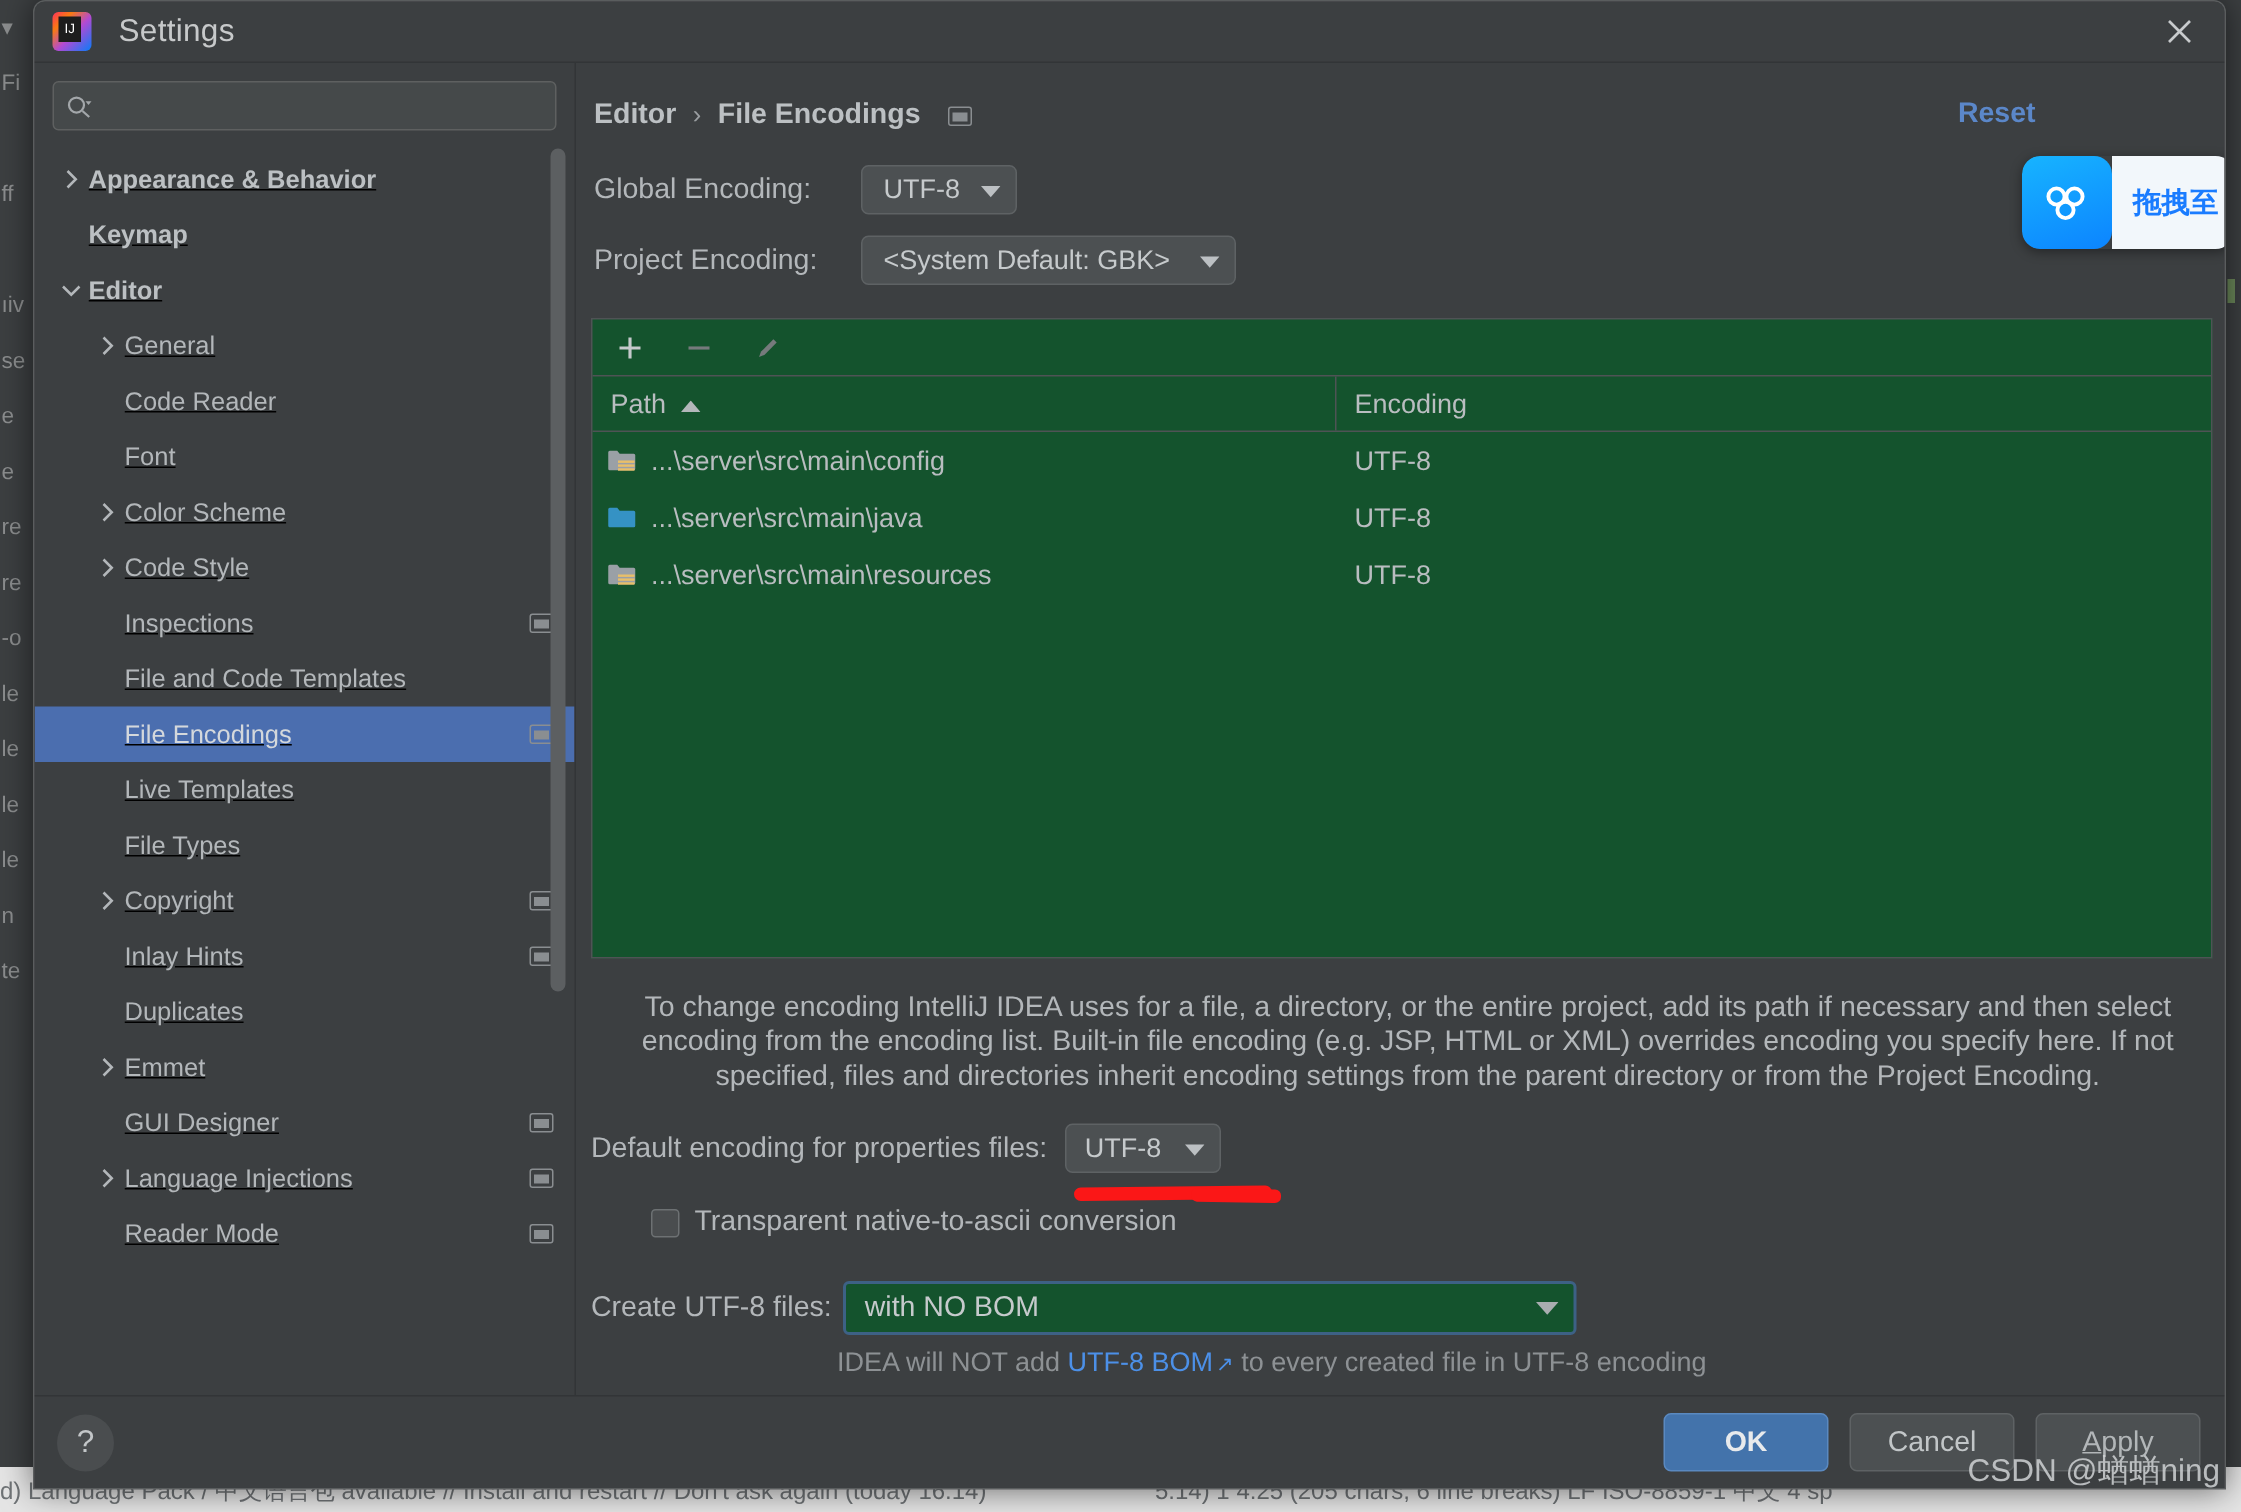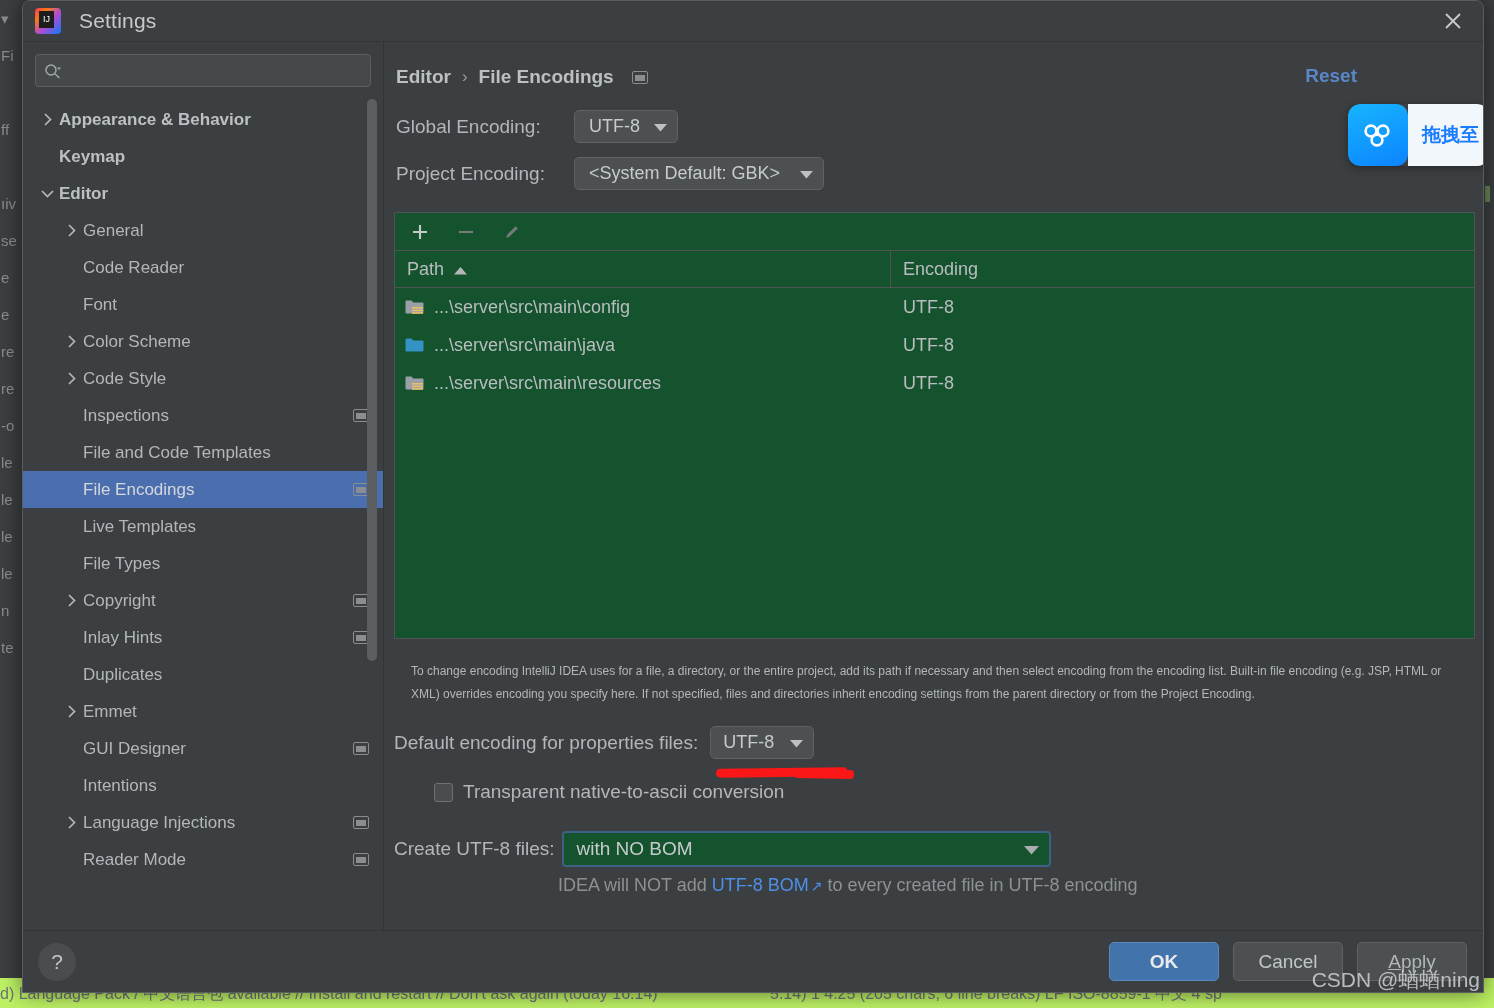--- a/index.html
+++ b/index.html
@@ -25,21 +25,21 @@
     color: #8b8d8e; font-size: 15px; line-height: 37px;
     overflow: hidden; white-space: nowrap;
     padding-left: 1px;
   }
   .bg-left-strip .chunk { display:block; height:37px; }
   .bg-brown { position:absolute; left:0; top:290px; width:24px; height:345px; background:#4b4639; }
   .bg-blue-row { position:absolute; left:0; top:160px; width:24px; height:26px; background:#2d4b75; }
   .bg-blue-row2 { position:absolute; left:0; top:645px; width:24px; height:26px; background:#13334f; }
   .bg-bottom-bar {
     position:absolute; left:0; bottom:0; width:1494px; height:30px;
-    background:#bef264; color:#6f7376; font-size:16px;
+    background:#e5e5e5; color:#6f7376; font-size:16px;
     white-space:nowrap; overflow:hidden;
     padding-top:6px;
   }
   .bg-bottom-left { position:absolute; left:0; top:6px; }
   .bg-bottom-right { position:absolute; left:770px; top:6px; }
   .bg-right-edge {
     position:absolute; right:0; top:130px; width:14px; height:330px;
     background:#3c3f41; color:#8b8d8e; font-size:14px;
   }
   .bg-green-tick { position:absolute; right:4px; top:56px; width:5px; height:16px; background:#6a8759; }
@@ -119,20 +119,21 @@
   #search-box input {
     background: transparent; border: 0; outline: none;
     color: #bbbbbb; font-size: 15px; margin-left: 6px;
     width: 100%; font-family: "Liberation Sans", sans-serif;
   }
   .search-glyph { display:flex; align-items:center; }
 
   #tree {
     flex: 1; overflow: hidden; position: relative;
     padding-top: 4px;
+    text-decoration: underline;
   }
   .tree-item {
     height: 37px; display: flex; align-items: center;
     color: #b3b7ba; font-size: 17px;
     padding-right: 14px; cursor: pointer;
     position: relative; white-space: nowrap;
   }
   .tree-item.bold { font-weight: bold; color: #bcc0c3; }
   .tree-item.selected { background: #4b6eaf; color: #d4d8dc; }
   .tree-item .arrow {
@@ -255,21 +256,21 @@
     font-size: 18px; color: #b9bdc0; cursor: pointer;
   }
   .trow .cell-path { width: 496px; flex:none; padding-left: 10px; display:flex; align-items:center; gap: 10px; }
   .trow .cell-enc { flex:1; padding-left: 12px; }
   .folder-ico { width: 19px; height: 16px; flex:none; position: relative; }
 
   
   #desc {
     margin: 21px 0 0 27px;
     width: 1055px;
-    color: #b3b7ba; font-size: 12px; line-height: 23px;
+    color: #b3b7ba; font-size: 19px; line-height: 23px; text-align: center;
   }
 
   
   #props-row { display:flex; align-items:center; margin: 20px 0 0 10px; position: relative; }
   #props-label { font-size: 19px; color: #b3b7ba; margin-right: 12px; }
   #props-combo {
     width: 104px; height: 33px;
     background: #4c5052; border: 1px solid #5e6264; border-radius: 5px;
     display:flex; align-items:center; justify-content:space-between;
     padding: 0 10px 0 12px; color: #c6cacc; font-size: 18px; cursor:pointer;
@@ -512,24 +513,20 @@
               <svg width="9" height="13" viewBox="0 0 9 13">
                 <path d="M2 1 L7.5 6.5 L2 12" stroke="#b3b7ba" stroke-width="1.7" fill="none"></path>
               </svg>
             </span>
             <span class="label">Emmet</span>
           </div>
           <div class="tree-item lvl1">
             <span class="arrow"></span>
             <span class="label">GUI Designer</span>
             <span class="badge"></span>
-          </div>
-          <div class="tree-item lvl1">
-            <span class="arrow"></span>
-            <span class="label">Intentions</span>
           </div>
           <div class="tree-item lvl1">
             <span class="arrow">
               <svg width="9" height="13" viewBox="0 0 9 13">
                 <path d="M2 1 L7.5 6.5 L2 12" stroke="#b3b7ba" stroke-width="1.7" fill="none"></path>
               </svg>
             </span>
             <span class="label">Language Injections</span>
             <span class="badge"></span>
           </div>

